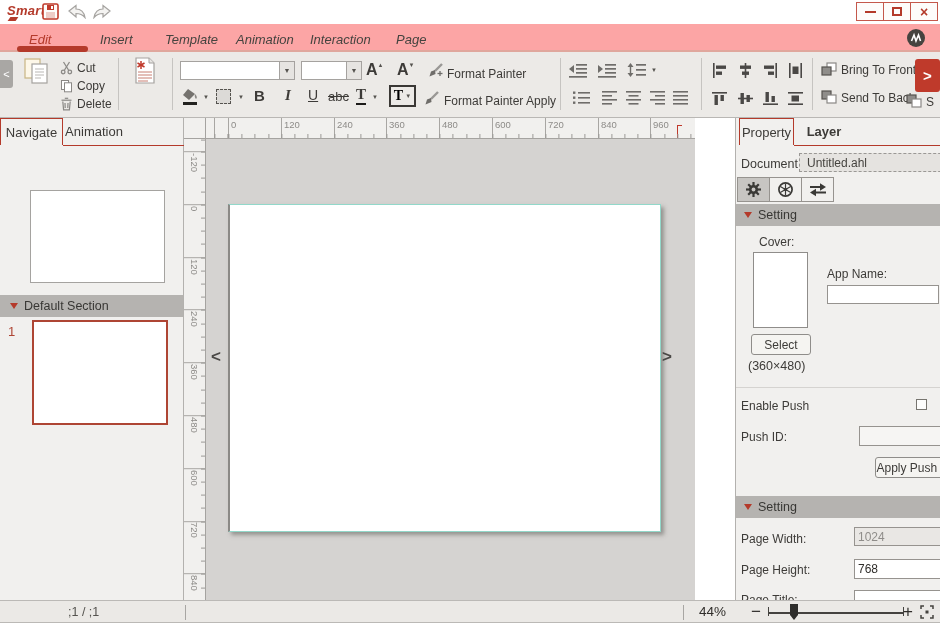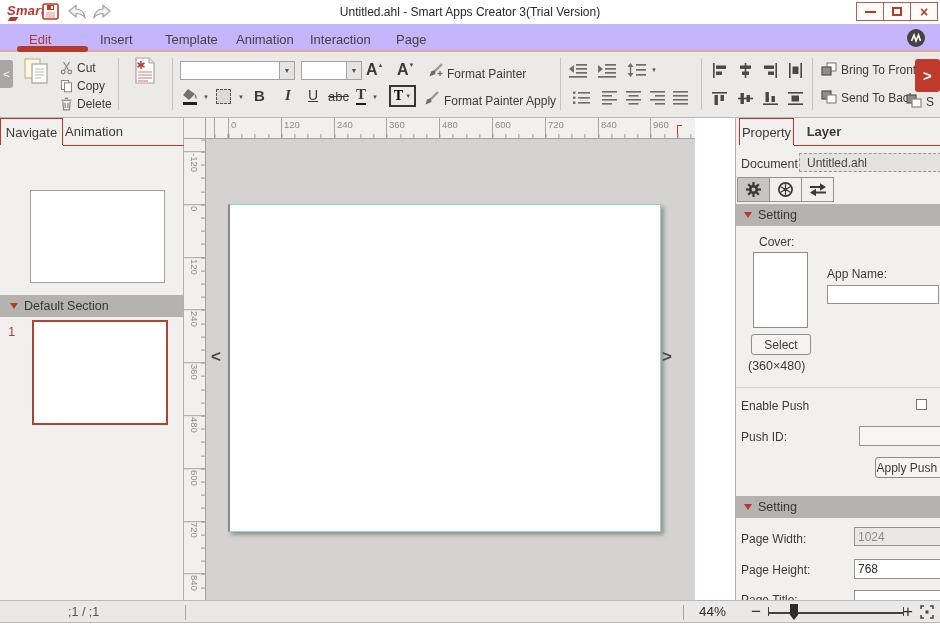--- a/index.html
+++ b/index.html
@@ -17,21 +17,21 @@
   .logo-smart { position:absolute; left:7px; top:3px; font-size:13px; font-weight:bold; font-style:italic; color:#b43a2b; letter-spacing:0.3px; }
   .logo-smart::after { content:""; position:absolute; left:2px; bottom:-3px; width:8px; height:4px; background:#b43a2b; transform:skewX(-35deg); }
   .win-title { position:absolute; left:50%; top:5px; transform:translateX(-50%); font-size:12px; color:#2b2926; white-space:nowrap; }
   .winbtns { position:absolute; right:2px; top:2px; display:flex; }
   .winbtn { width:28px; height:19px; border:1px solid #c4584c; margin-left:-1px; background:#fdfcfb; display:flex; align-items:center; justify-content:center; color:#b43a2b; cursor:default; }
   .winbtn .bar { width:11px; height:2px; background:#b43a2b; }
   .winbtn .sq { width:10px; height:9px; border:2px solid #b43a2b; }
   .winbtn .x { font-size:14px; font-weight:bold; line-height:1; }
 
   
-  .menubar { position:absolute; left:0; top:24px; width:940px; height:28px; background:#c4b5fd; border-bottom:2px solid #e0a79d; }
+  .menubar { position:absolute; left:0; top:24px; width:940px; height:28px; background:#fca5a5; border-bottom:2px solid #e0a79d;font-style:italic; }
   .menu-item { position:absolute; top:8px; font-size:13px; color:#45433f; cursor:default; }
   .menu-item.active { color:#b43a2b; }
   .edit-bar { position:absolute; left:17px; top:22px; width:71px; height:6px; background:#b43a2b; border-radius:3px; }
   .applogo { position:absolute; right:14px; top:4px; }
 
   
   .toolbar { position:absolute; left:0; top:52px; width:940px; height:66px; background:#eceae7; border-bottom:1px solid #b9b7b4; }
   .tsep { position:absolute; top:6px; width:1px; height:52px; background:#c6c4c1; }
   .tool-lbl { position:absolute; font-size:12px; color:#3d3b38; white-space:nowrap; }
   .sm-row { display:flex; align-items:center; gap:4px; }
@@ -102,21 +102,20 @@
     <span class="abs" style="left:67px;top:4px;">
       <svg width="20" height="15" viewBox="0 0 20 15">
         <path d="M2 7 L9 1.5 V5 C14 5 17 8 18 13.5 C15 10 12.5 9.5 9 9.5 V13 Z" fill="#f4f3f1" stroke="#a5a3a0" stroke-width="1.2"></path>
       </svg>
     </span>
     <span class="abs" style="left:92px;top:4px;">
       <svg width="20" height="15" viewBox="0 0 20 15" style="transform:scaleX(-1)">
         <path d="M2 7 L9 1.5 V5 C14 5 17 8 18 13.5 C15 10 12.5 9.5 9 9.5 V13 Z" fill="#f4f3f1" stroke="#a5a3a0" stroke-width="1.2"></path>
       </svg>
     </span>
-    <span class="win-title">Untitled.ahl - Smart Apps Creator 3(Trial Version)</span>
     <span class="winbtns">
       <span class="winbtn">
           <span class="bar"></span>
         </span>
       <span class="winbtn">
           <span class="sq"></span>
         </span>
       <span class="winbtn">
           <span class="x">×</span>
         </span>

